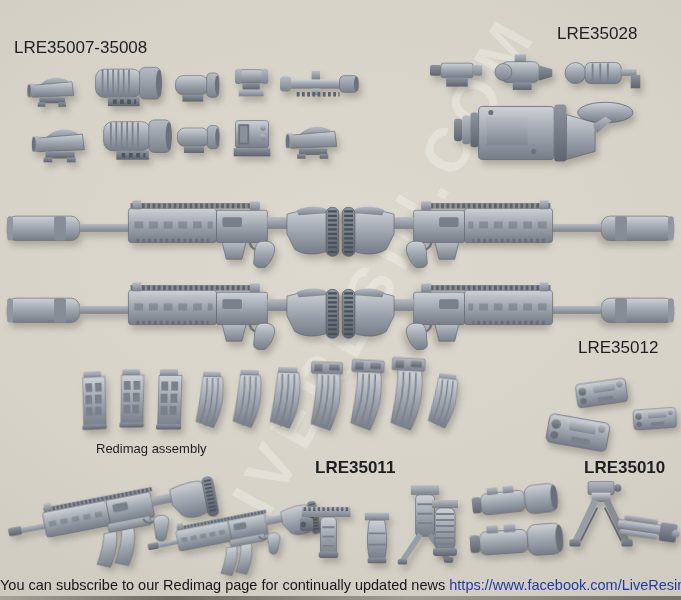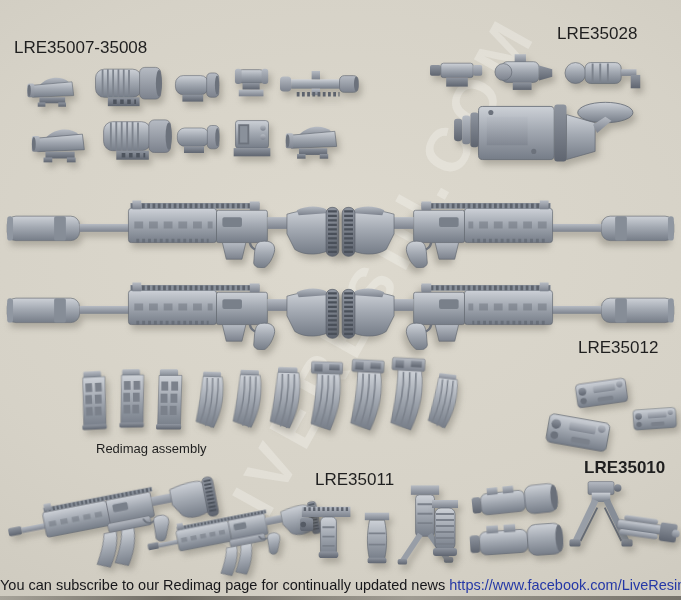--- a/index.html
+++ b/index.html
@@ -283,21 +283,21 @@
 
 <div id="stage">
 
   <div class="wm">LIVERESIN.COM</div>
 
 
   <div class="lbl group-label" style="left:14px;top:38px;">LRE35007-35008</div>
   <div class="lbl group-label" style="left:557px;top:24px;">LRE35028</div>
   <div class="lbl group-label" style="left:578px;top:338px;">LRE35012</div>
   <div class="lbl redimag-label" style="left:96px;top:441px;">Redimag assembly</div>
-  <div class="lbl group-label" style="left:315px;top:470px;">LRE35011</div>
+  <div class="lbl group-label" style="left:315px;top:458px;font-weight:bold;">LRE35011</div>
   <div class="lbl group-label" style="left:584px;top:458px;font-weight:bold;">LRE35010</div>
 
   <svg class="render" style="left:24px;top:66px;width:60px;height:42px">
       <use href="#sym-acog"></use>
     </svg>
   <svg class="render" style="left:92px;top:60px;width:74px;height:50px">
       <use href="#sym-ribbedscope"></use>
     </svg>
   <svg class="render" style="left:172px;top:68px;width:52px;height:36px">
       <use href="#sym-magnifier"></use>

